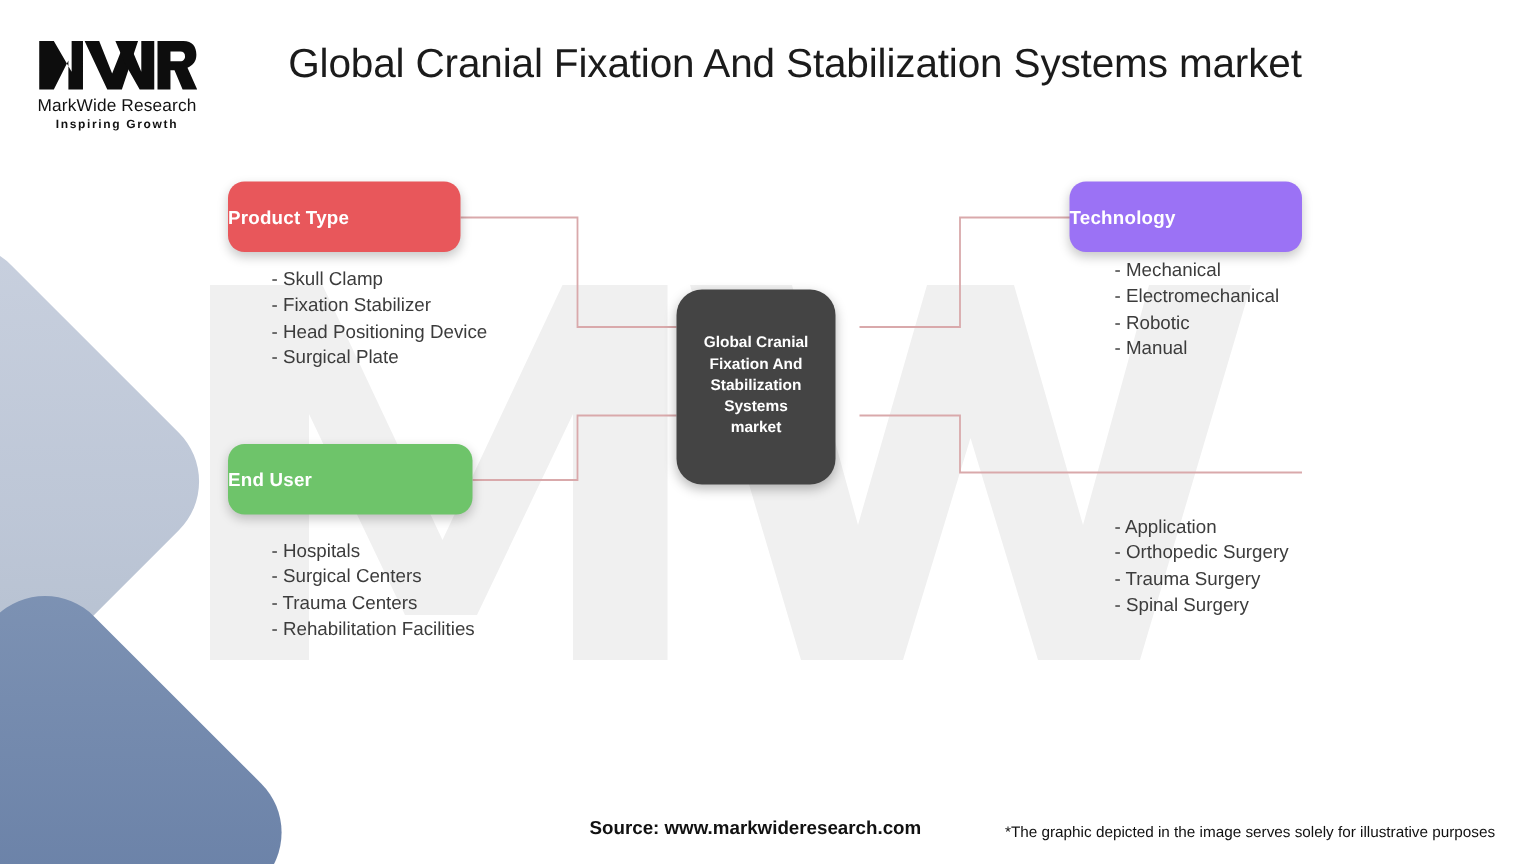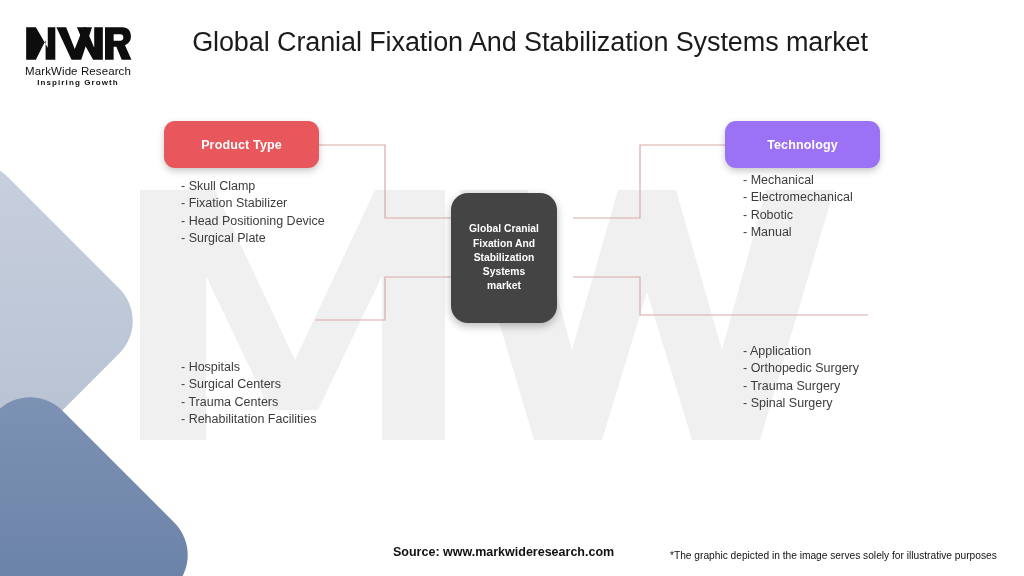--- a/index.html
+++ b/index.html
@@ -99,23 +99,22 @@
     height: 576px;
     pointer-events: none;
   }
 
   
   .pill {
     position: absolute;
     border-radius: 11px;
     display: flex;
     align-items: center;
-    justify-content: center;
+    justify-content: flex-start;
     box-shadow: 0 3px 7px rgba(0,0,0,0.22);
-    margin-left: 12px;
   }
   .pill-label {
     color: #ffffff;
     font-size: 12.5px;
     font-weight: bold;
     letter-spacing: 0.15px;
   }
 
   .pill-product  { left: 152px; top: 121px; width: 155px; height: 47px; background: #e8575b; }
   .pill-enduser  { left: 152px; top: 296px; width: 163px; height: 47px; background: #6ec46a; }
@@ -240,20 +239,23 @@
   <div class="pill pill-tech">
     <span class="pill-label">Technology</span>
   </div>
   <div class="bullets bul-tech">
     <div class="bullet">- Mechanical</div>
     <div class="bullet">- Electromechanical</div>
     <div class="bullet">- Robotic</div>
     <div class="bullet">- Manual</div>
   </div>
 
+  <div class="pill pill-enduser">
+    <span class="pill-label">End User</span>
+  </div>
   <div class="bullets bul-enduser">
     <div class="bullet">- Hospitals</div>
     <div class="bullet">- Surgical Centers</div>
     <div class="bullet">- Trauma Centers</div>
     <div class="bullet">- Rehabilitation Facilities</div>
   </div>
 
   <div class="bullets bul-app">
     <div class="bullet">- Application</div>
     <div class="bullet">- Orthopedic Surgery</div>

